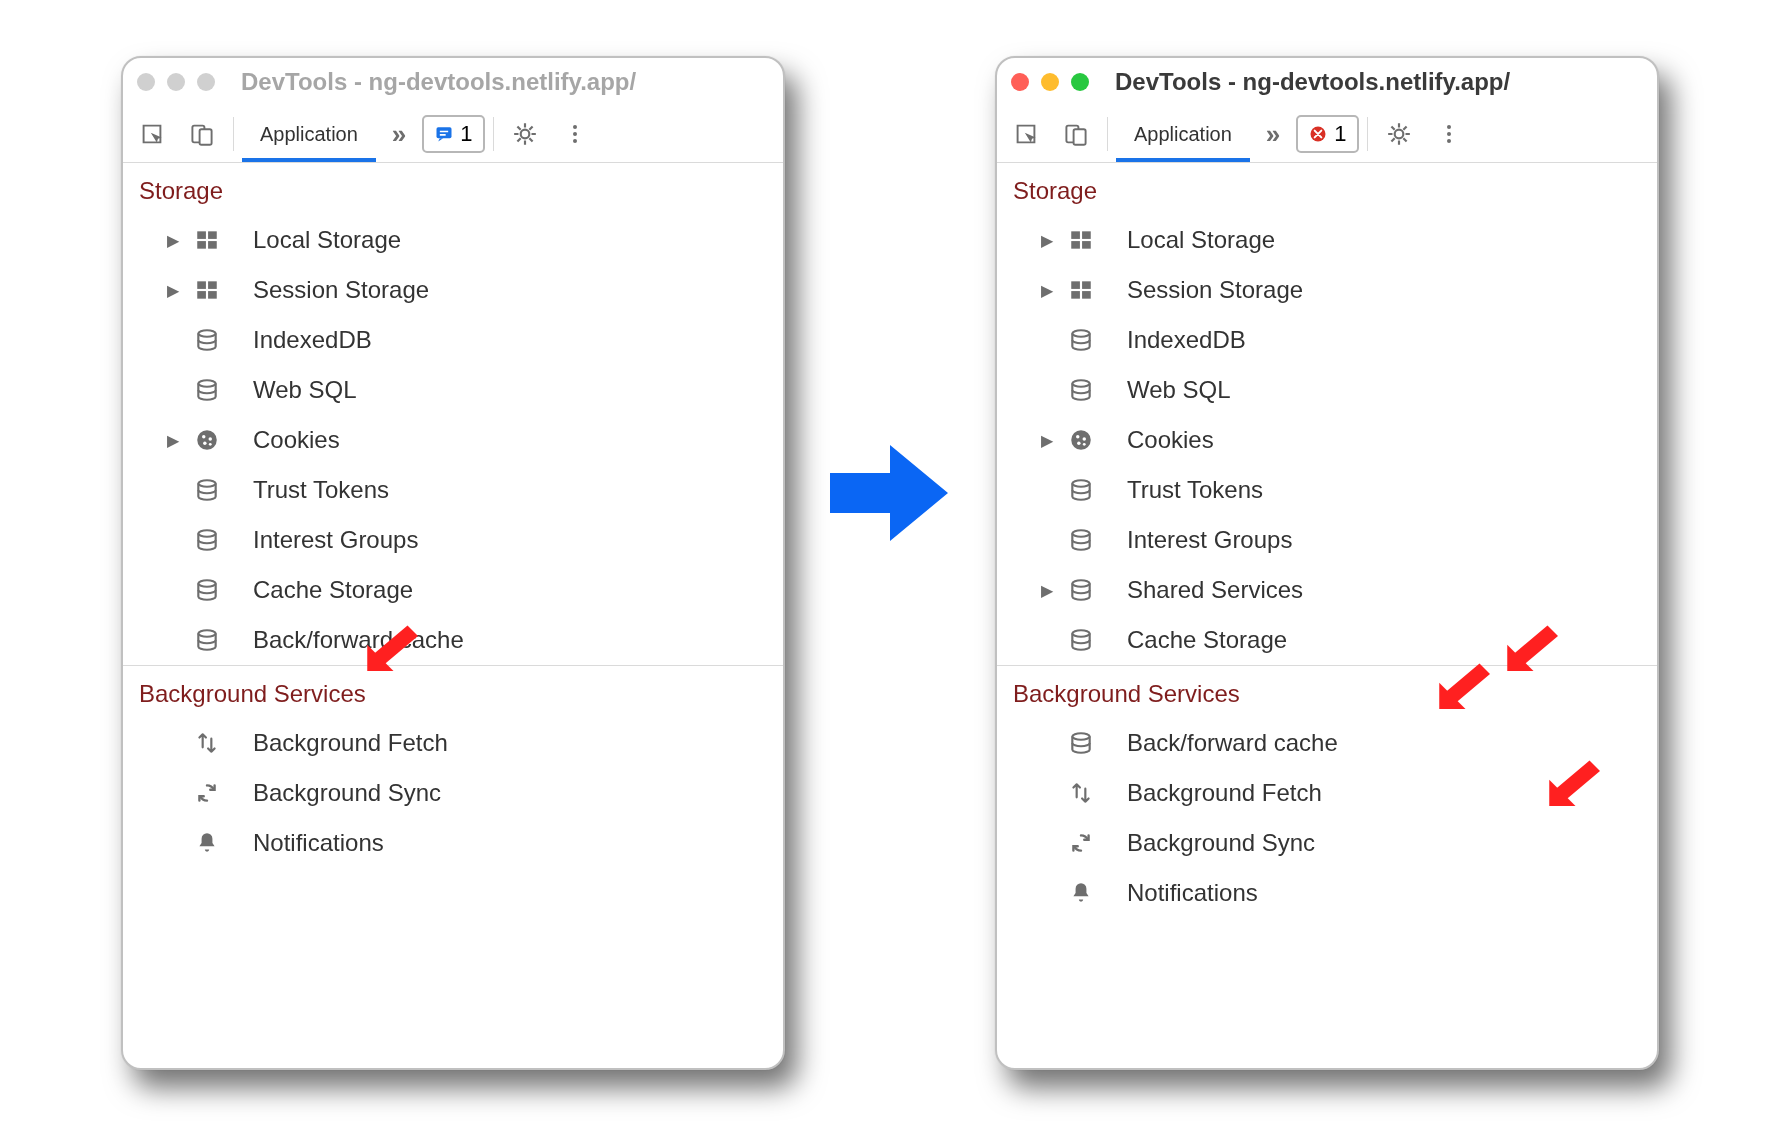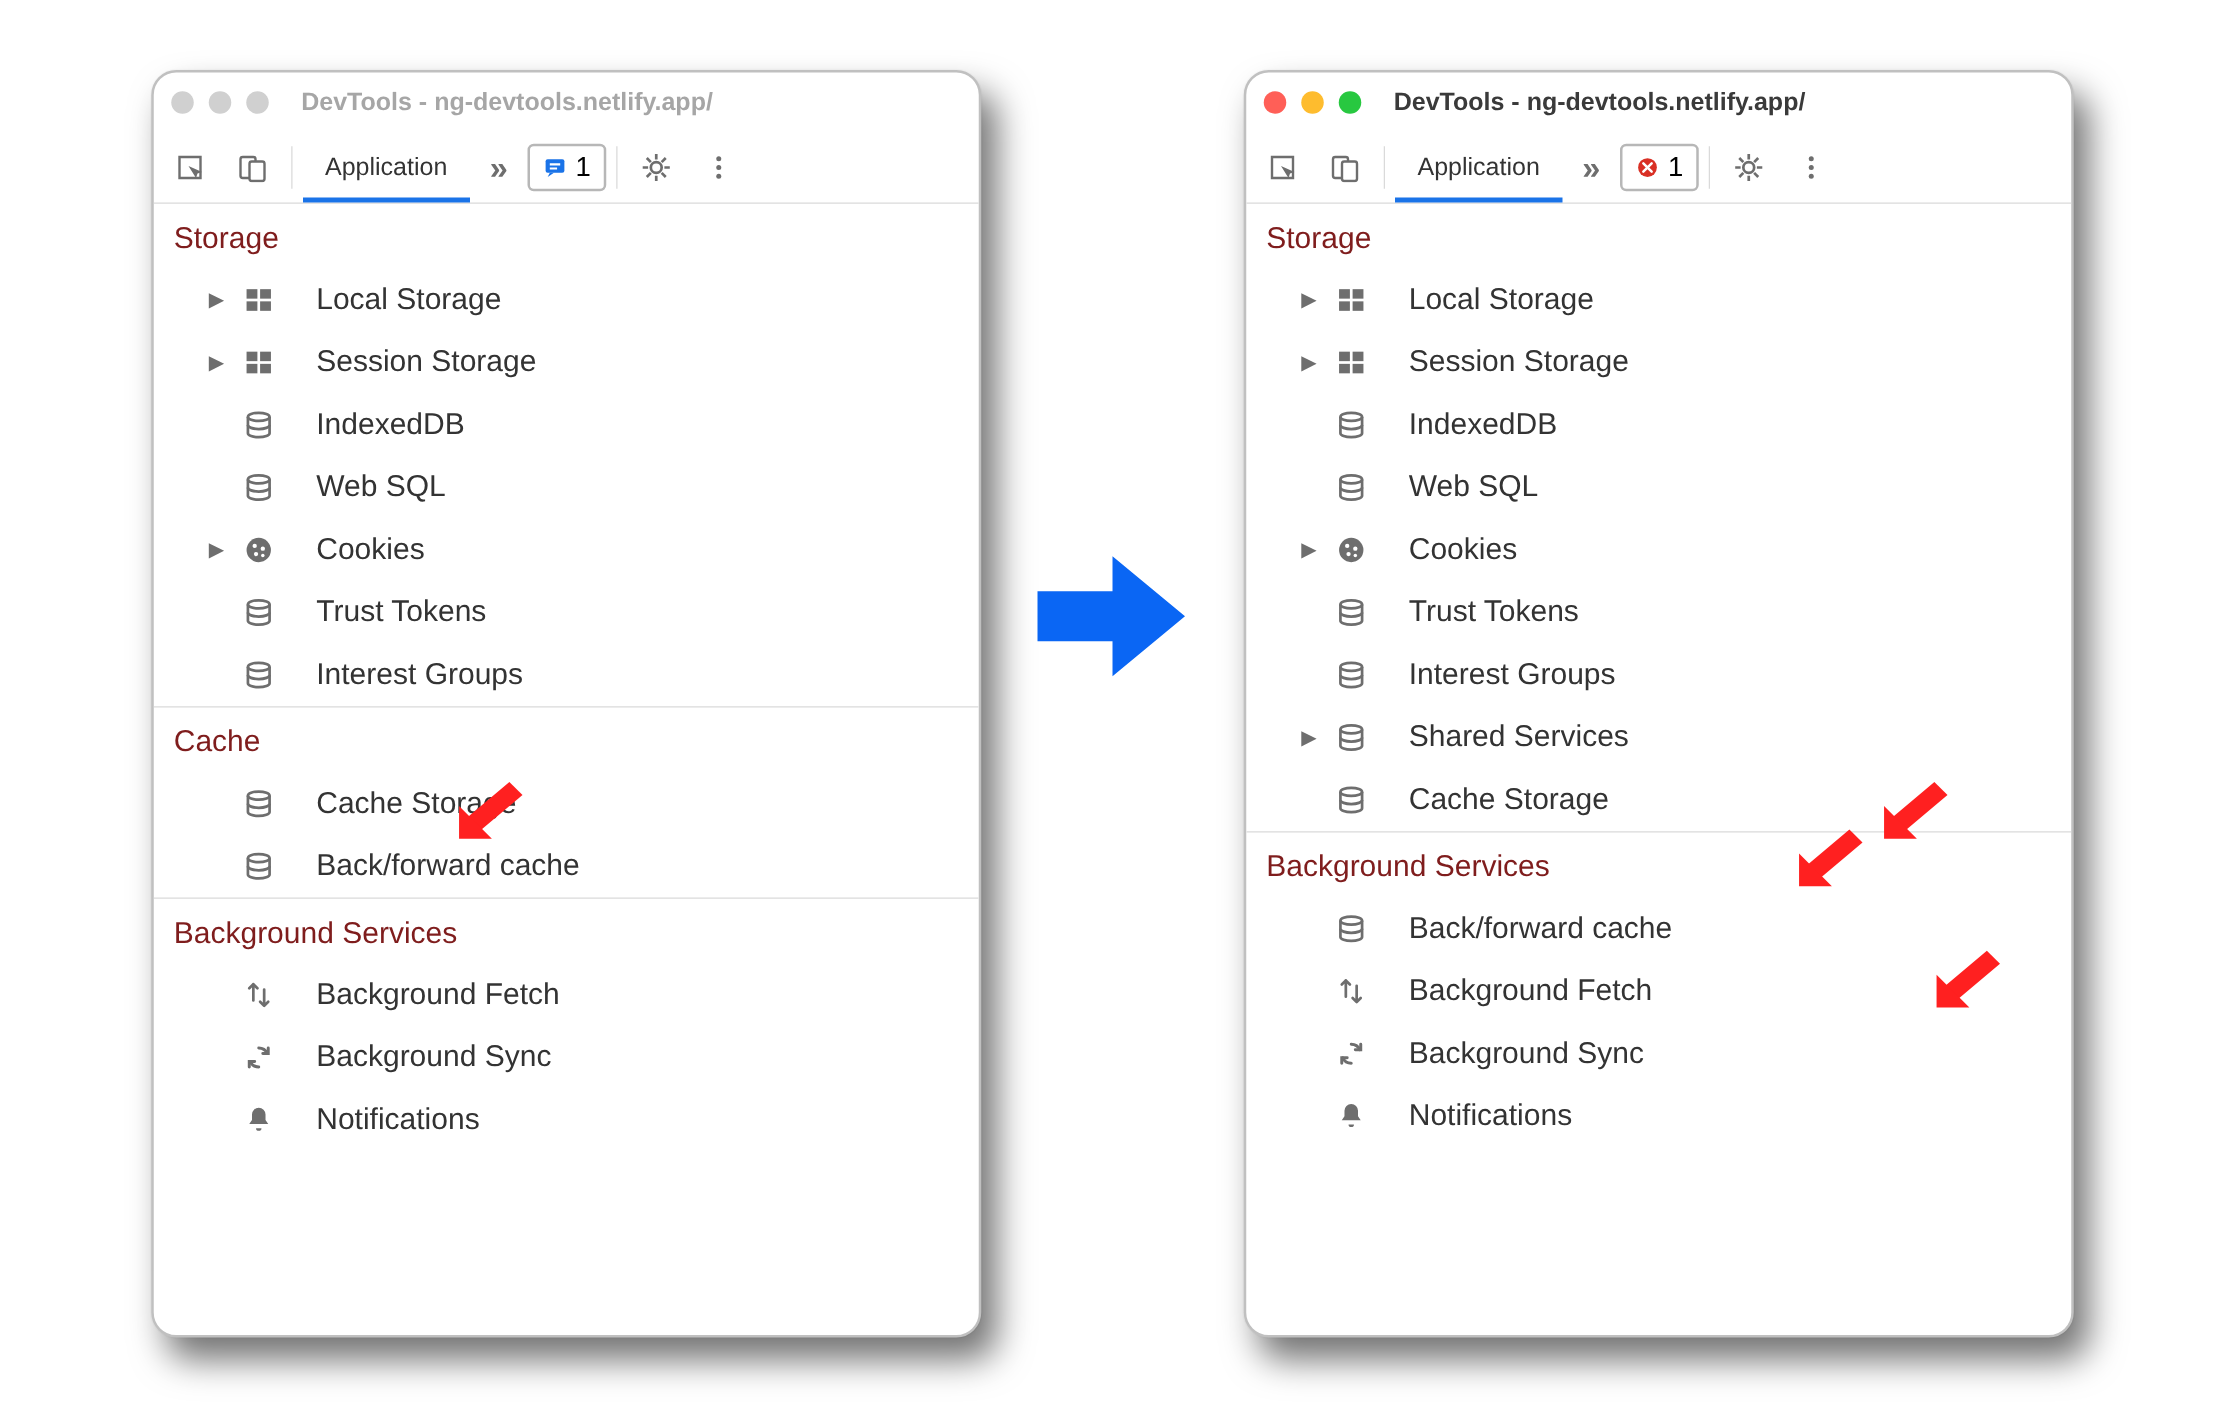--- a/index.html
+++ b/index.html
@@ -43,21 +43,21 @@
   }
   .traffic-lights{display:flex;gap:12px;}
   .traffic-light{
     width:18px;height:18px;border-radius:50%;
     background:#d0d0d0;
   }
   .active .tl-red{background:#ff5f57;}
   .active .tl-yellow{background:#febc2e;}
   .active .tl-green{background:#28c840;}
   .title-text{
-    font-size:20px;font-weight:700;color:var(--header-grey);
+    font-size:24px;font-weight:700;color:var(--header-grey);
     margin-left:16px;white-space:nowrap;
   }
   .active .title-text{color:#3a3a3a;}
   
   .toolbar{
     height:56px;
     display:flex;align-items:center;
     border-bottom:1px solid var(--divider);
     padding:0 6px;
     gap:4px;
@@ -322,21 +322,20 @@
           </div>
           <div class="tree-item indent1">
             <span class="tri"></span>
             <span class="icon">
               <svg width="26" height="26" viewBox="0 0 24 24">
                 <use href="#ic-db"></use>
               </svg>
             </span>
             <span class="label">Interest Groups</span>
           </div>
-          <div class="section-hdr"><span>Cache</span></div>
           <div class="tree-item indent1">
             <span class="tri"></span>
             <span class="icon">
               <svg width="26" height="26" viewBox="0 0 24 24">
                 <use href="#ic-db"></use>
               </svg>
             </span>
             <span class="label">Cache Storage</span>
           </div>
           <div class="tree-item indent1">

